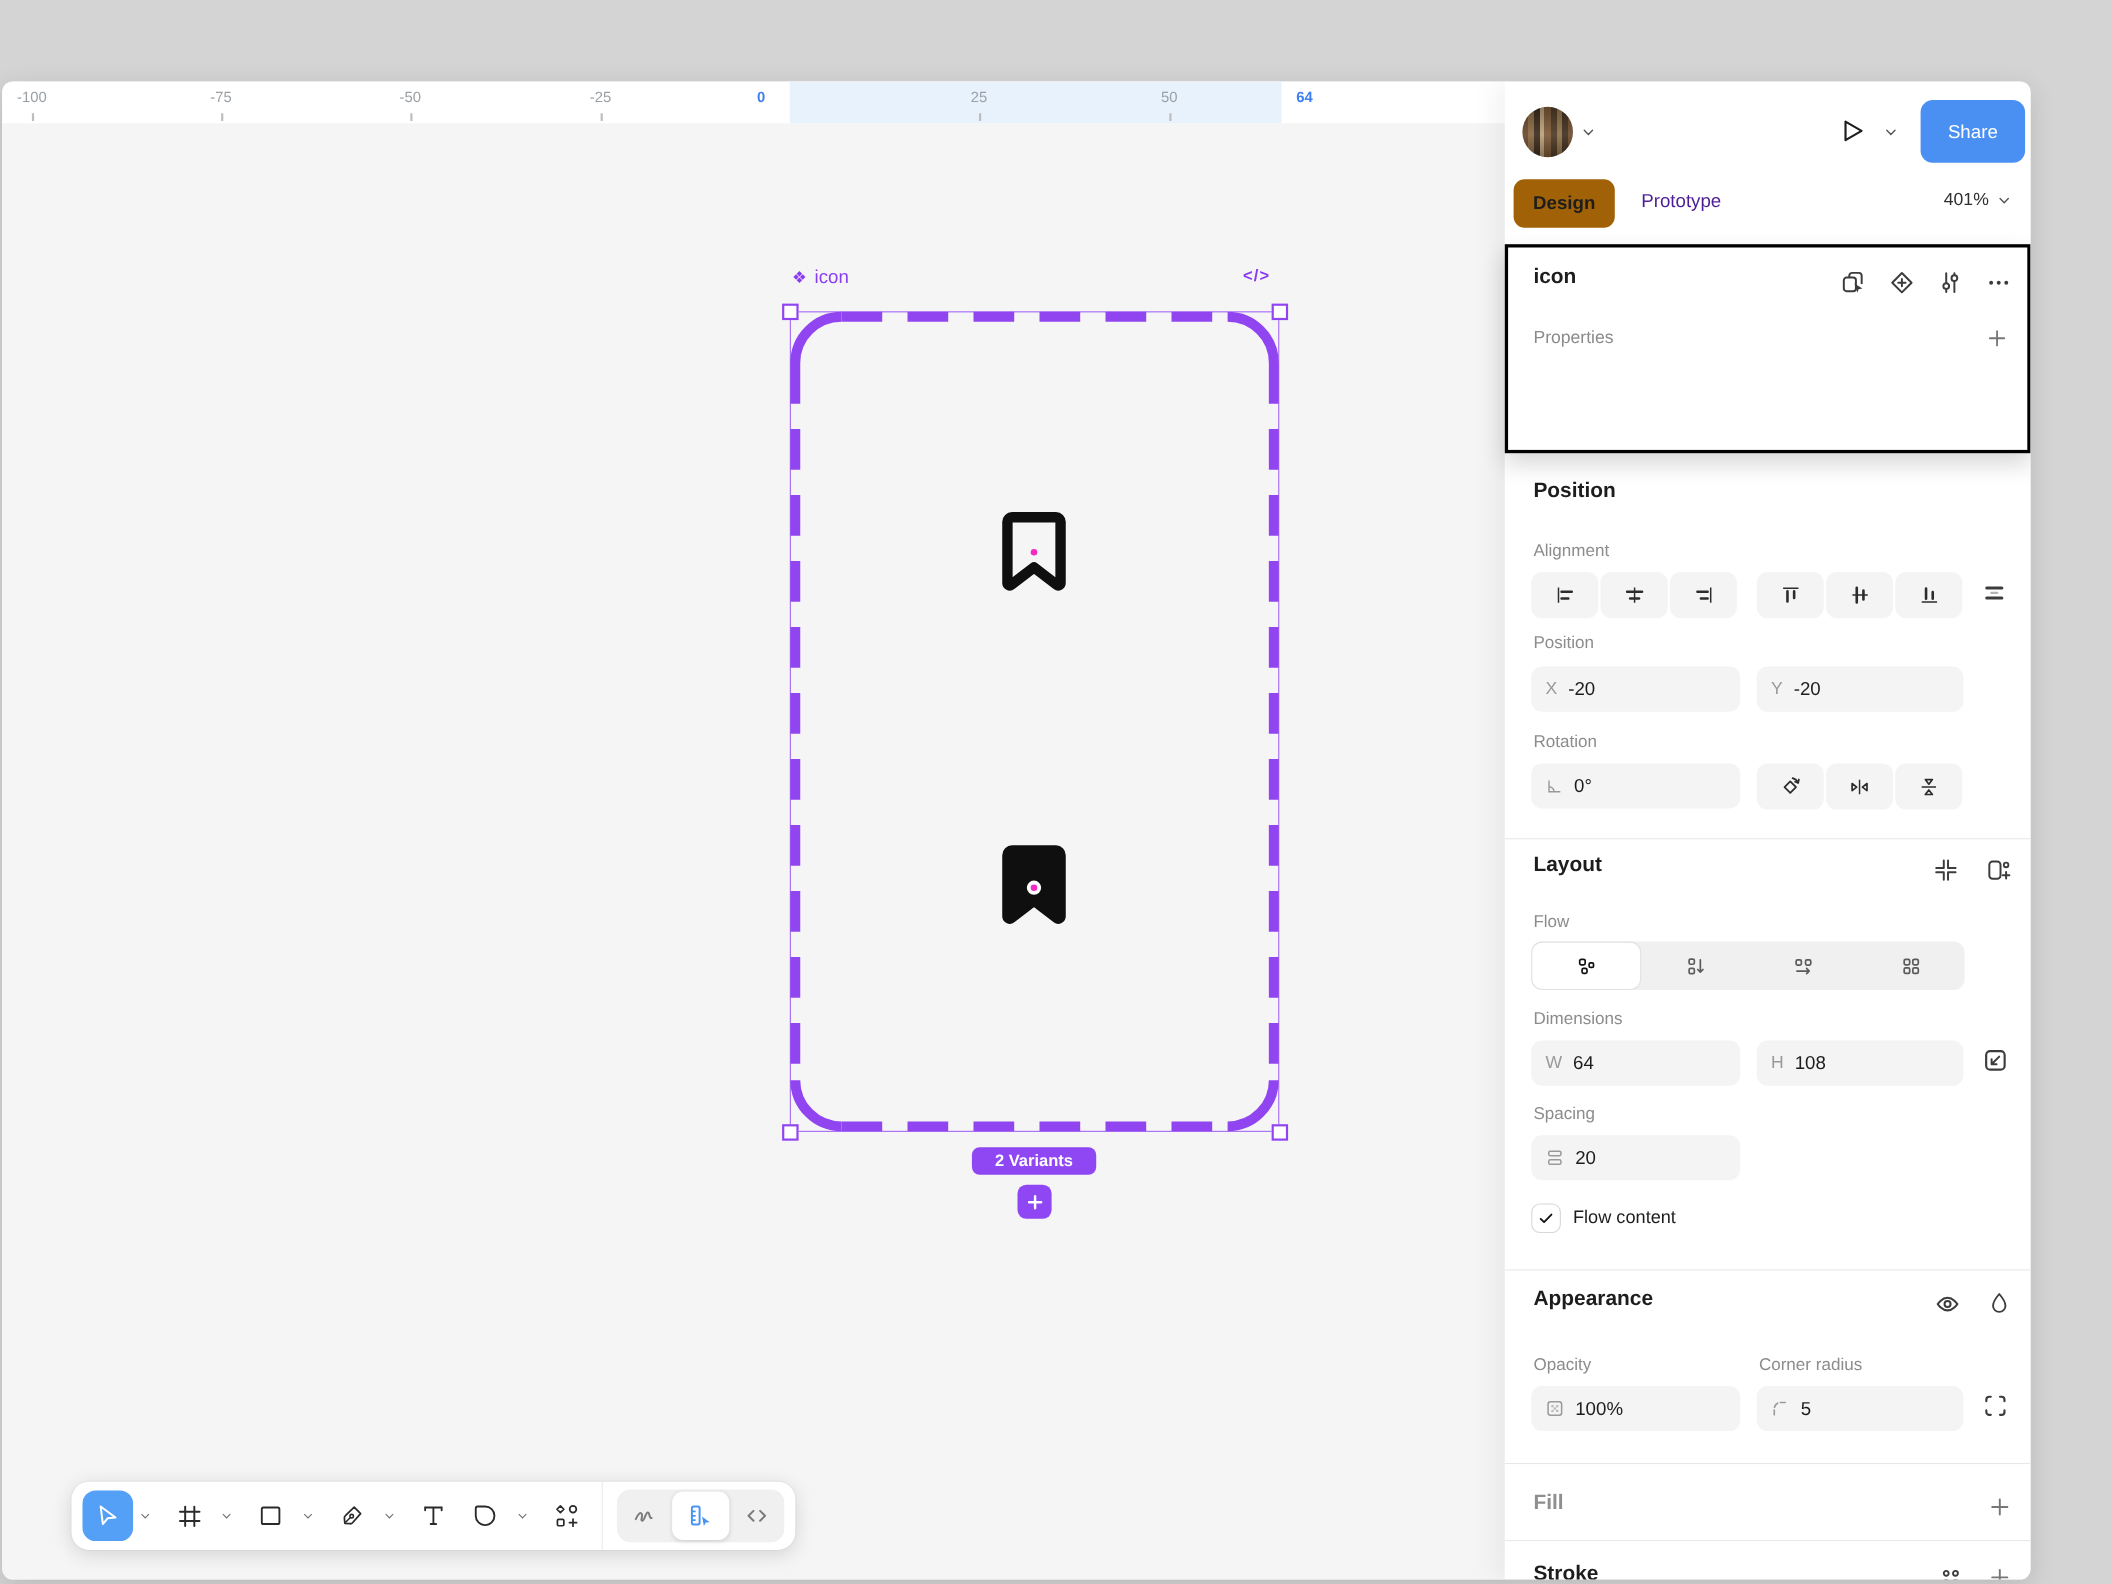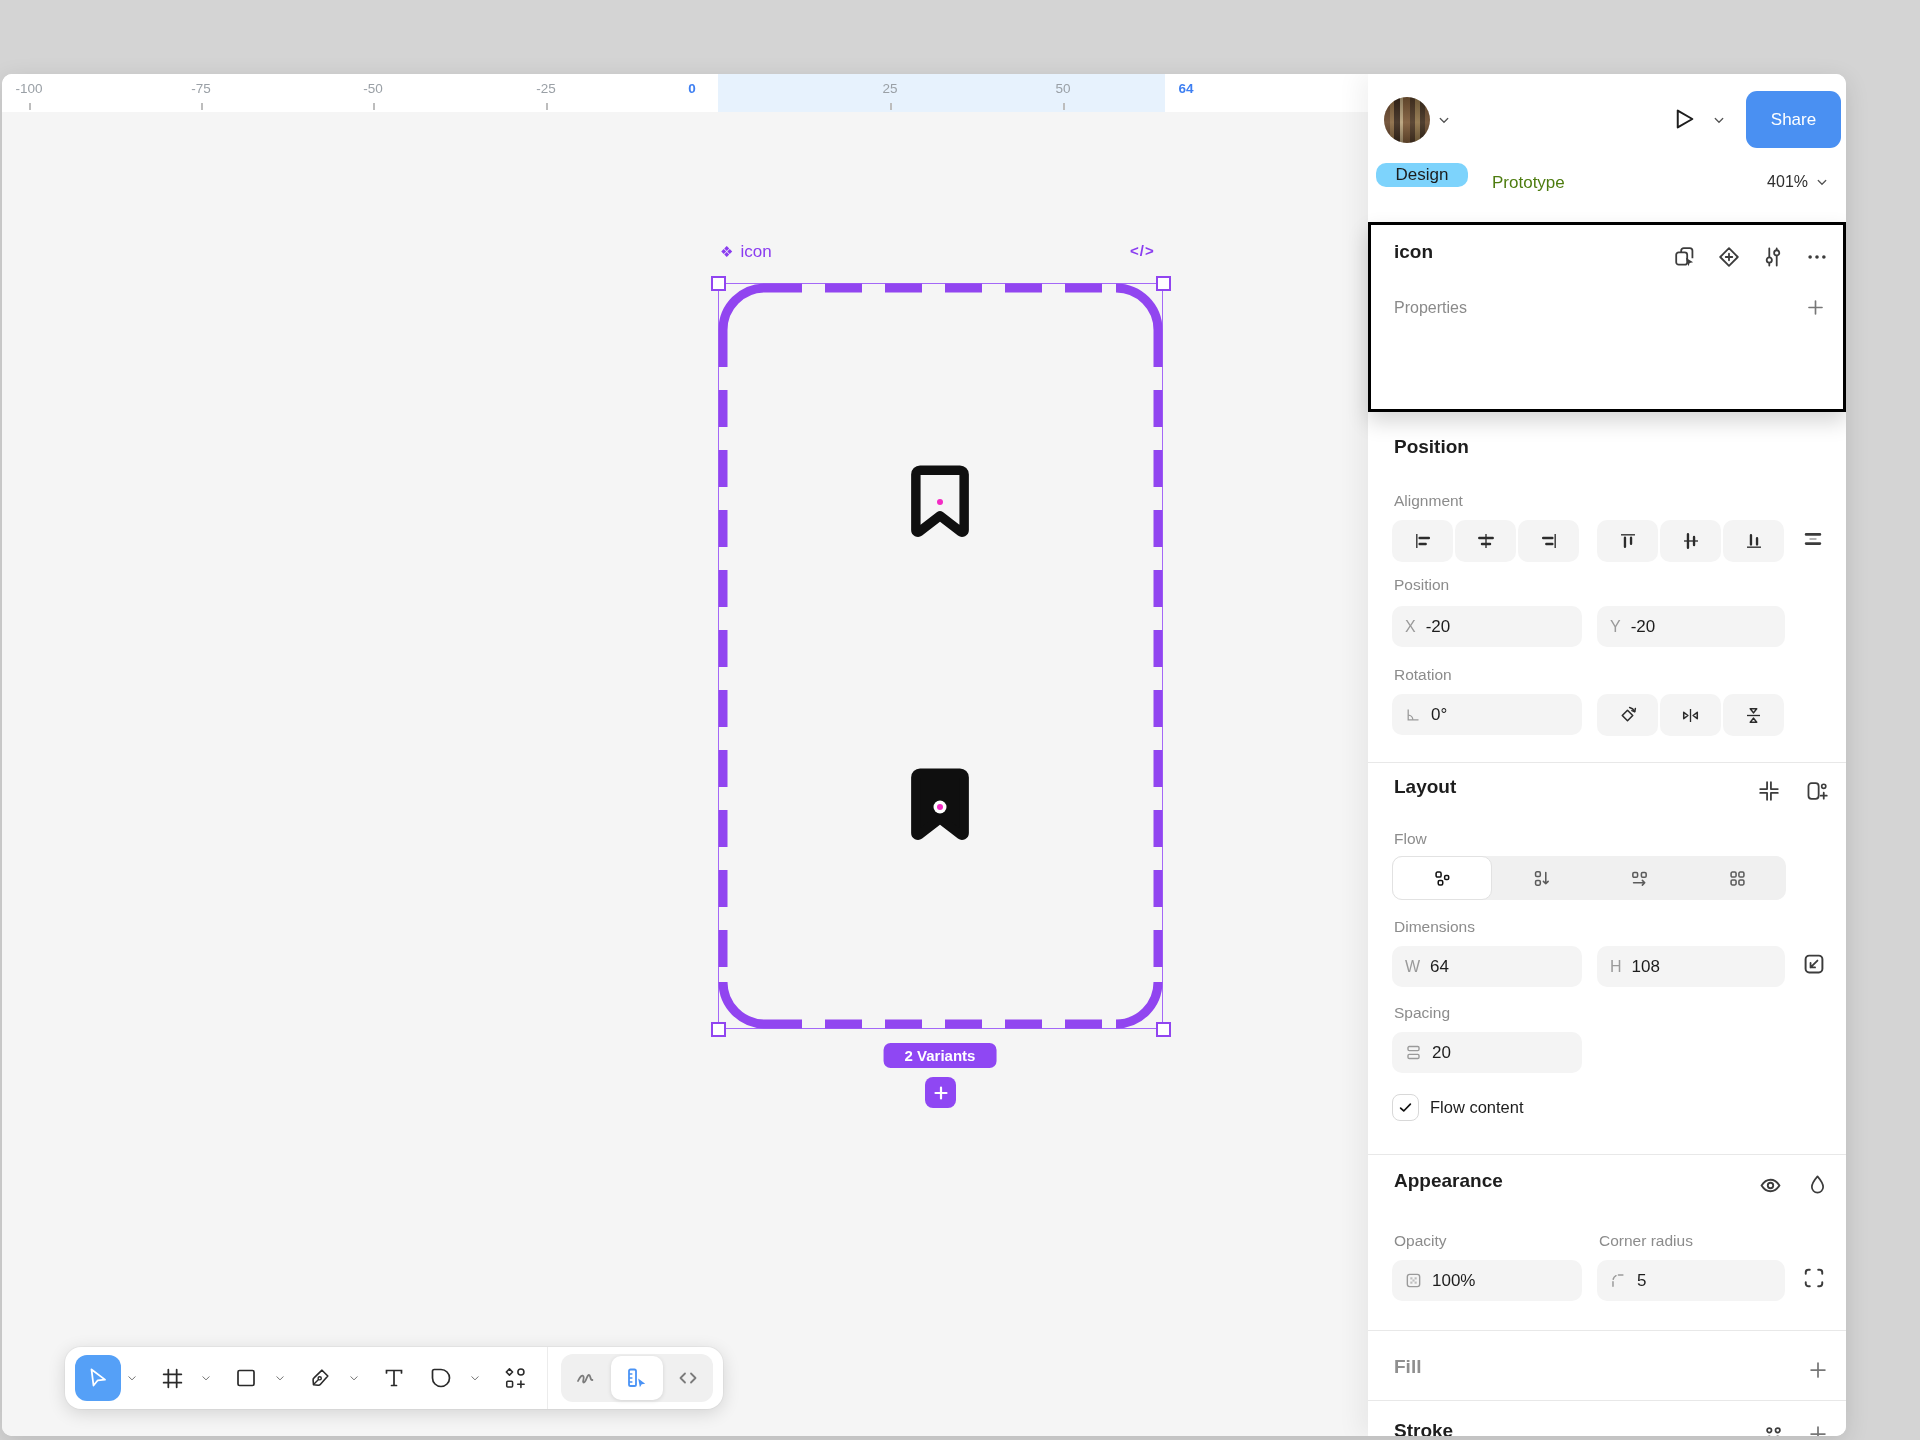--- a/index.html
+++ b/index.html
@@ -41,22 +41,22 @@
   .mode.sel{background:#fff;border-radius:10px;height:44px;width:52px;box-shadow:0 1px 4px rgba(0,0,0,.12)}
   
   .panel{position:absolute;left:1366px;top:0;width:478px;height:100%;background:var(--panel);box-shadow:-10px 0 22px rgba(0,0,0,.05);z-index:5}
   .avatar{position:absolute;left:16px;top:23px;width:46px;height:46px;border-radius:50%;overflow:hidden;background:linear-gradient(90deg,#6b4a2f 0 12%,#8a6a43 12% 22%,#3e2c1d 22% 34%,#b8a27b 34% 42%,#7d5a38 42% 56%,#503a26 56% 68%,#8f7348 68% 78%,#42301f 78% 90%,#6e4e30 90%)}
   .avatar:after{content:"";position:absolute;inset:0;background:linear-gradient(180deg,rgba(0,0,0,.25),rgba(255,255,255,.08) 55%,rgba(0,0,0,.3))}
   .chev{color:#555}
   .av-chev{position:absolute;left:70px;top:40px}
   .play-btn{position:absolute;left:298px;top:28px;width:34px;height:34px;display:flex;align-items:center;justify-content:center;color:#1e1e1e}
   .play-chev{position:absolute;left:345px;top:40px}
   .share-btn{position:absolute;left:378px;top:17px;width:95px;height:57px;background:#4a90f2;border-radius:11px;color:#fff;font-size:17px;font-weight:400;display:flex;align-items:center;justify-content:center}
-  .tab-design{position:absolute;left:8px;top:89px;width:92px;height:24px;background:#7dd3fc;border-radius:10px;display:flex;align-items:center;justify-content:center;font-size:17px;font-weight:400}
-  .tab-proto{position:absolute;left:124px;top:99px;font-size:17px;color:#4d7c0f}
+  .tab-design{position:absolute;left:8px;top:89px;width:92px;height:44px;background:#a16207;border-radius:10px;display:flex;align-items:center;justify-content:center;font-size:17px;font-weight:700}
+  .tab-proto{position:absolute;left:124px;top:99px;font-size:17px;color:#4c1d95}
   .zoom-ctl{position:absolute;right:18px;top:99px;display:flex;align-items:center;gap:8px;font-size:16px;color:#2f2f2f}
   
   .hlbox{position:absolute;left:0;top:148px;width:478px;height:190px;background:#fff;border:3px solid #000;box-shadow:0 10px 20px rgba(0,0,0,.16);z-index:6}
   .hl-title{position:absolute;left:23px;top:16px;font-size:19px;font-weight:700}
   .hl-icons{position:absolute;right:14px;top:20px;display:flex;gap:20px;color:#3c3c3c}
   .hl-icons .ib{width:24px;height:24px;display:flex;align-items:center;justify-content:center}
   .props-label{position:absolute;left:23px;top:74px;font-size:16px;color:#8a8a8a}
   .props-plus{position:absolute;right:16px;top:70px;color:#777;width:24px;height:24px;display:flex;align-items:center;justify-content:center}
   .prop-chip{position:absolute;left:19px;right:19px;top:110px;height:47px;background:#f4f4f4;border-radius:10px;display:flex;align-items:center;gap:10px;padding:0 14px;font-size:16.5px}
   .prop-chip .pname{font-weight:600}

